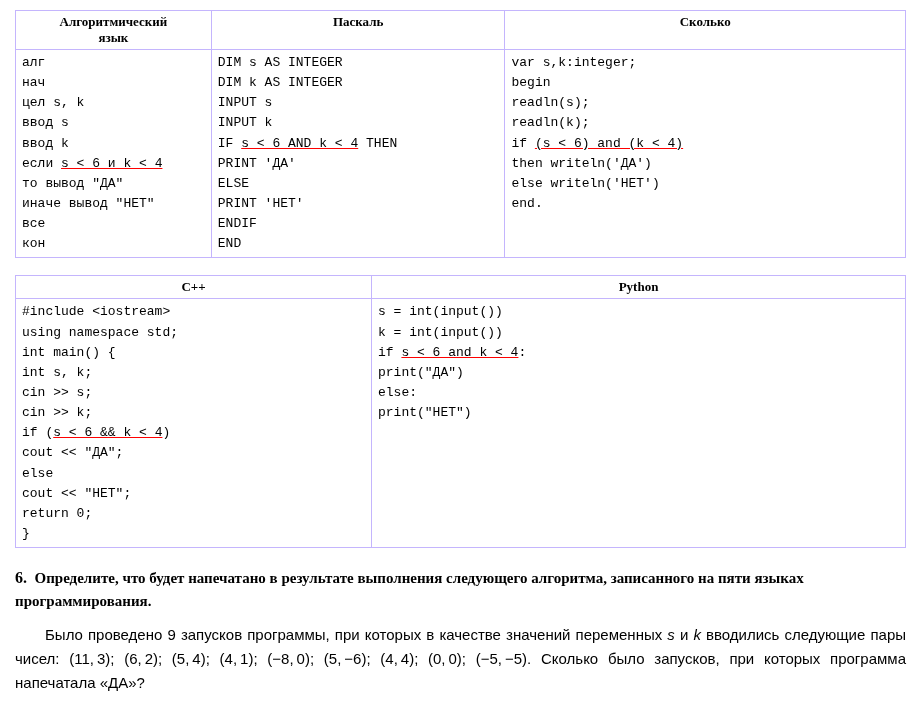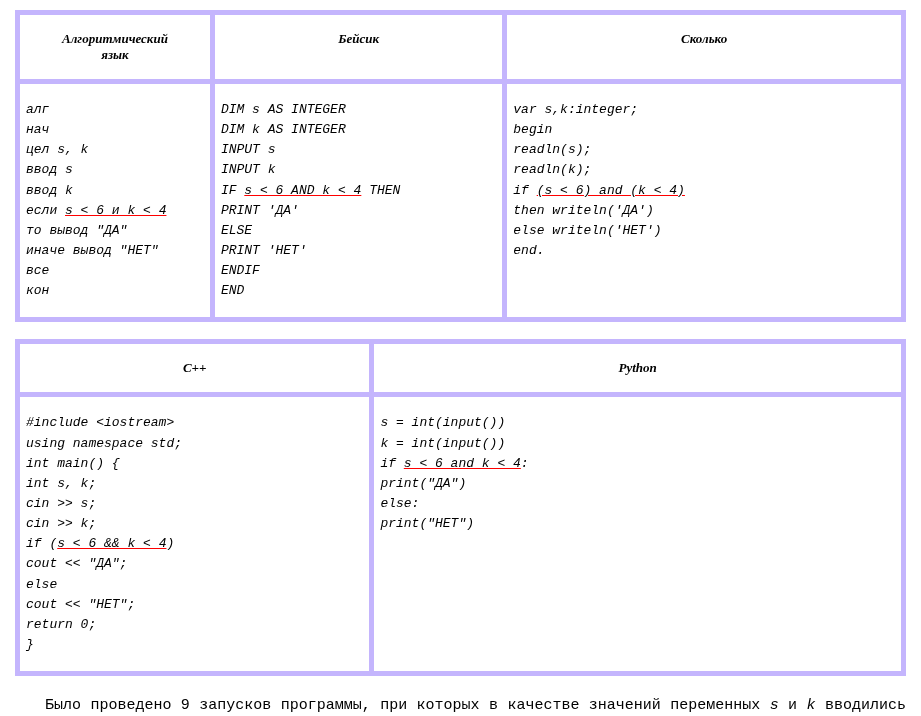--- a/index.html
+++ b/index.html
@@ -14,24 +14,23 @@
 
     
     .code-table {
       width: 100%;
       border-collapse: collapse;
       margin-bottom: 18px;
       font-family: 'Courier New', Courier, monospace;
       font-size: 13px;
     }
     .code-table td, .code-table th {
-      border: 5px solid #c4b5fd;
-      padding: 16px 6px;
+      border: 1px solid #c4b5fd;
+      padding: 3px 6px;
       vertical-align: top;
-      font-style: italic;
     }
     .code-table th {
       text-align: center;
       font-weight: bold;
       font-family: 'Times New Roman', Times, serif;
       background: #fff;
     }
 
     .underline-red {
       text-decoration: underline;
@@ -47,21 +46,21 @@
       font-family: 'Times New Roman', Times, serif;
       font-size: 15px;
       font-weight: bold;
       margin-bottom: 10px;
       line-height: 1.5;
     }
     .task-header span.num {
       font-size: 16px;
     }
     .task-body {
-      font-family: Liberation Mono, monospace;
+      font-family: Liberation Sans, sans-serif;
       font-size: 15px;
       line-height: 1.6;
       text-align: justify;
     }
     .task-body p {
       margin-bottom: 6px;
       text-indent: 30px;
     }
     em { font-style: italic; }
   </style>
@@ -70,21 +69,21 @@
 
 <table class="code-table">
   <colgroup>
     <col style="width:22%">
     <col style="width:33%">
     <col style="width:45%">
   </colgroup>
   <thead>
     <tr>
       <th>Алгоритмический<br>язык</th>
-      <th>Бейсик</th>
+      <th>Паскаль</th>
       <th>Сколько</th>
     </tr>
   </thead>
   <tbody>
     <tr>
       <td style="white-space: pre-line; line-height: 1.55;">алг
 нач
  цел s, k
  ввод s
  ввод k
@@ -144,18 +143,22 @@
 k = int(input())
 if <span class="underline-red">s &lt; 6 and k &lt; 4</span>:
    print("ДА")
 else:
    print("НЕТ")</td>
     </tr>
   </tbody>
 </table>
 
 <div class="task-section">
+  <div class="task-header">
+    <span class="num">6.</span>
+    &nbsp;<span>Определите, что будет напечатано в результате выполнения следующего алгоритма, записанного на пяти языках программирования.</span>
+  </div>
   <div class="task-body">
     <p>
       Было проведено 9 запусков программы, при которых в качестве значений переменных <em>s</em> и <em>k</em> вводились следующие пары чисел: (11, 3); (6, 2); (5, 4); (4, 1); (−8, 0); (5, −6); (4, 4); (0, 0); (−5, −5). Сколько было запусков, при которых программа напечатала «ДА»?
     </p>
   </div>
 </div>
 
 </body></html>

